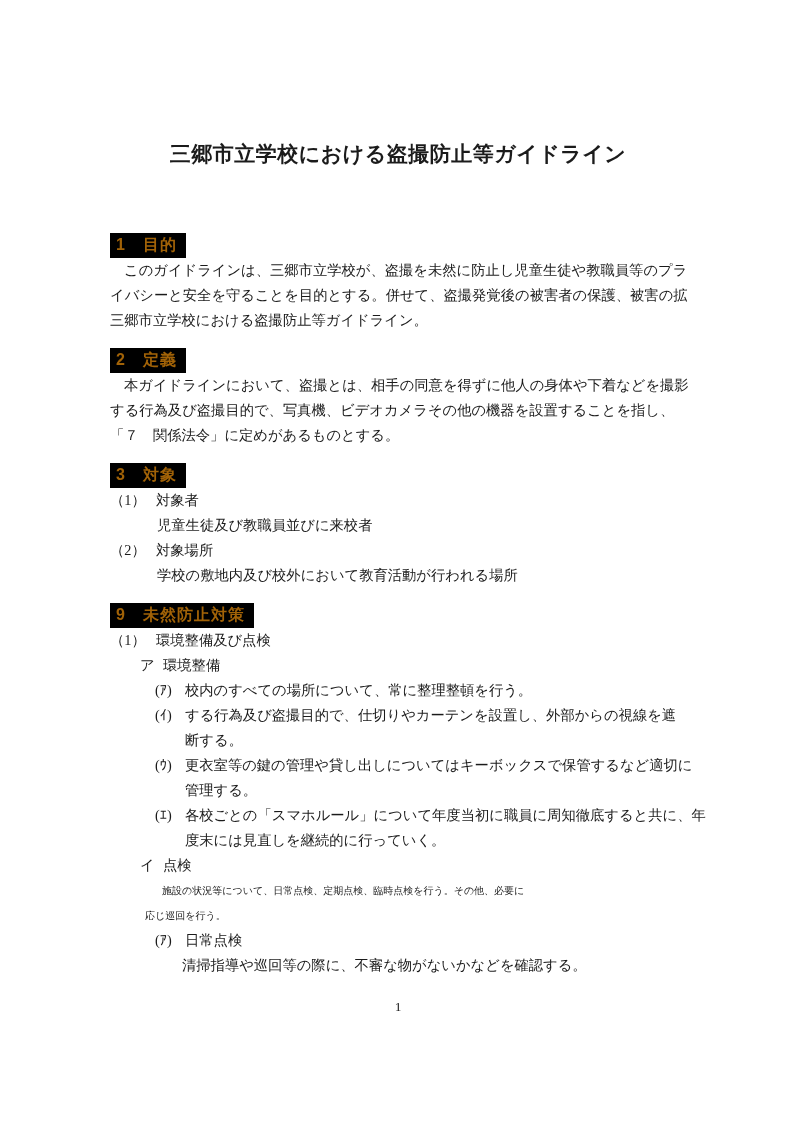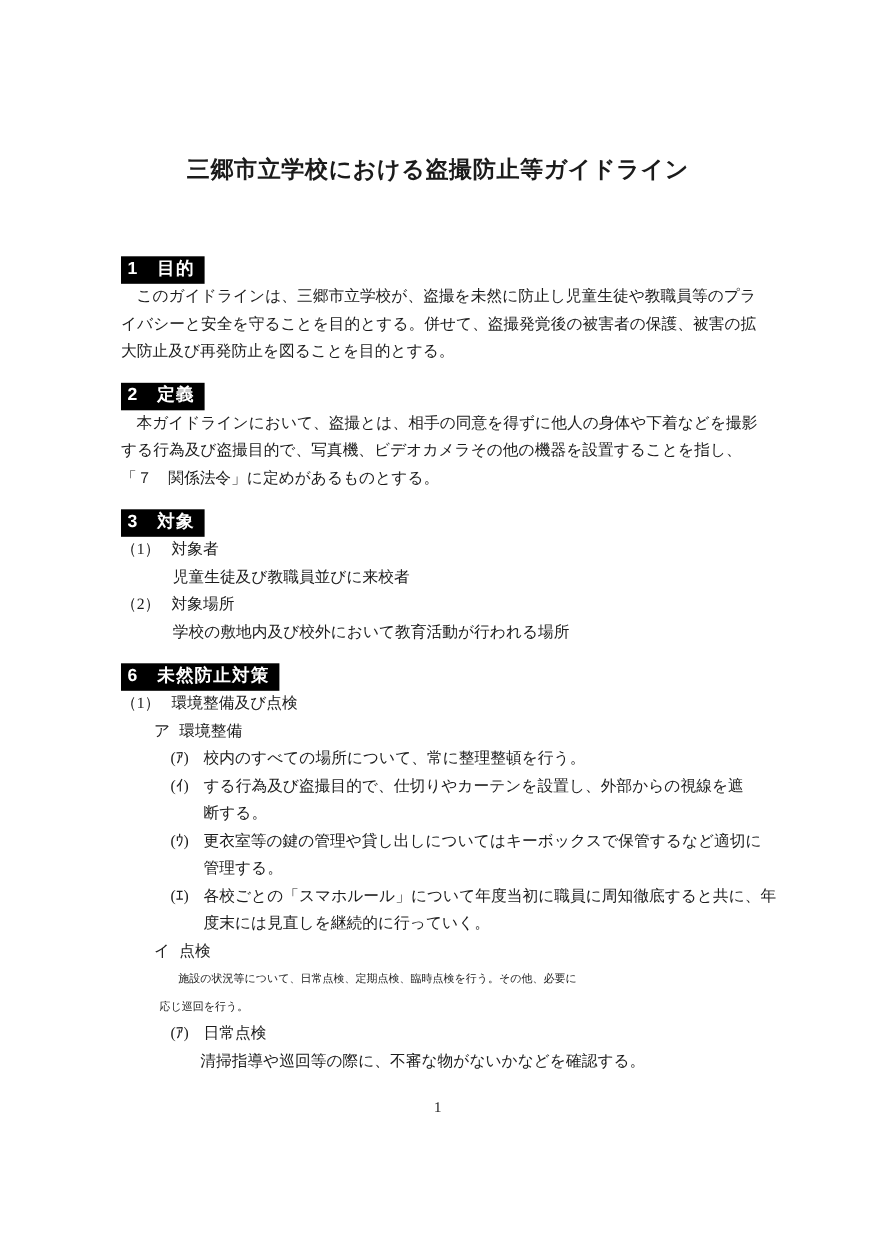--- a/index.html
+++ b/index.html
@@ -22,21 +22,21 @@
     font-size:21px;
     line-height:22px;
     letter-spacing:0.5px;
     white-space:nowrap;
   }
   .sec-first { margin-top:68px; }
   .sec { margin-top:15px; }
   .sec-head {
     display:inline-block;
     background:#000000;
-    color:#ffffff;
+    color:#a16207;
     font-family:"Liberation Sans","DejaVu Sans",sans-serif;
     font-weight:bold;
     font-size:16px;
     line-height:20px;
     padding:2px 9px 3px 6px;
     letter-spacing:1px;
   }
   .body-line {
     font-size:14.3px;
     line-height:25px;
@@ -72,21 +72,21 @@
 <div class="page">
   <div class="content">
 
     <div class="doc-title">三郷市立学校における盗撮防止等ガイドライン</div>
 
     <div class="sec-first">
       <div class="sec-head">1　目的</div>
       <div>
         <div class="body-line pl-indent">このガイドラインは、三郷市立学校が、盗撮を未然に防止し児童生徒や教職員等のプラ</div>
         <div class="body-line">イバシーと安全を守ることを目的とする。併せて、盗撮発覚後の被害者の保護、被害の拡</div>
-        <div class="body-line">大防止及び再発防止を図ることを目的とする。</div>
+        <div class="body-line">三郷市立学校における盗撮防止等ガイドライン。</div>
       </div>
     </div>
 
     <div class="sec">
       <div class="sec-head">2　定義</div>
       <div>
         <div class="body-line pl-indent">本ガイドラインにおいて、盗撮とは、相手の同意を得ずに他人の身体や下着などを撮影</div>
         <div class="body-line">する行為及び盗撮目的で、写真機、ビデオカメラその他の機器を設置することを指し、</div>
         <div class="body-line">「７　関係法令」に定めがあるものとする。</div>
       </div>
@@ -102,21 +102,21 @@
         <div class="body-line item-body">児童生徒及び教職員並びに来校者</div>
         <div class="item-head">
           <span class="item-label">（2）</span>
           <span>対象場所</span>
         </div>
         <div class="body-line item-body">学校の敷地内及び校外において教育活動が行われる場所</div>
       </div>
     </div>
 
     <div class="sec">
-      <div class="sec-head">6　未然防止対策</div>
+      <div class="sec-head">9　未然防止対策</div>
       <div>
 
         <div class="item-head">
           <span class="item-label">（1）</span>
           <span>環境整備及び点検</span>
         </div>
 
         <div class="sub-head">
           <span class="sub-label">ア</span>
           <span>環境整備</span>

